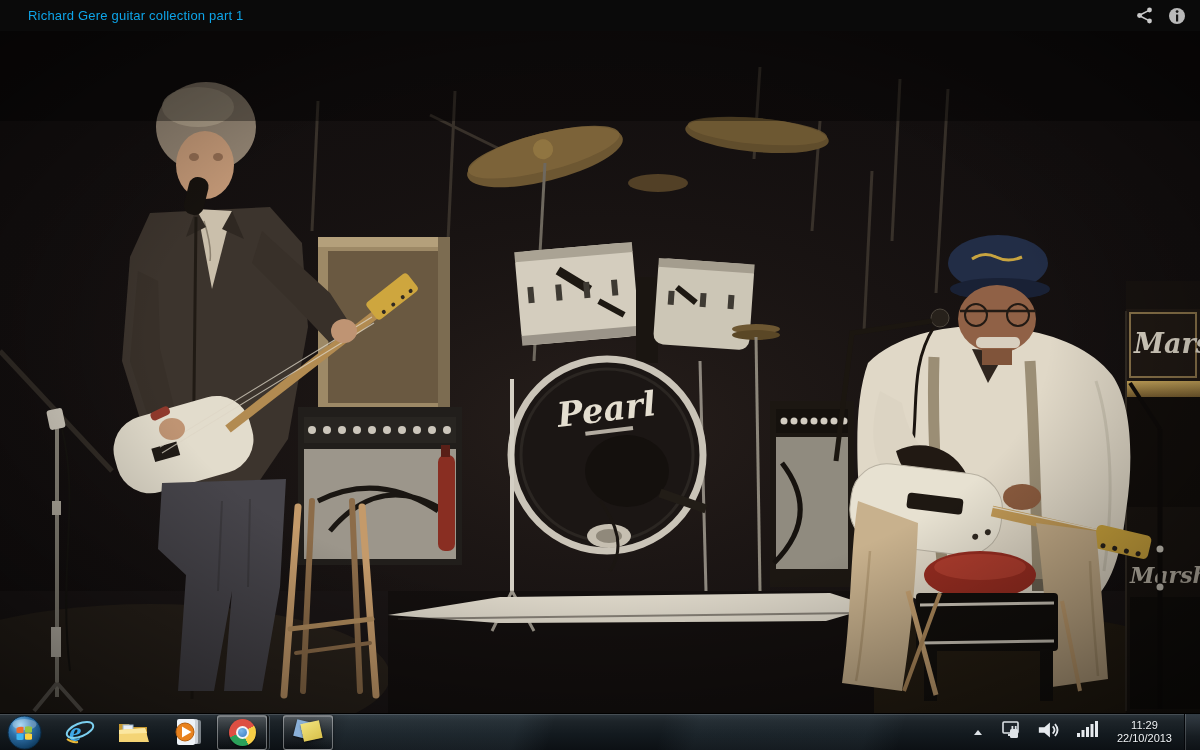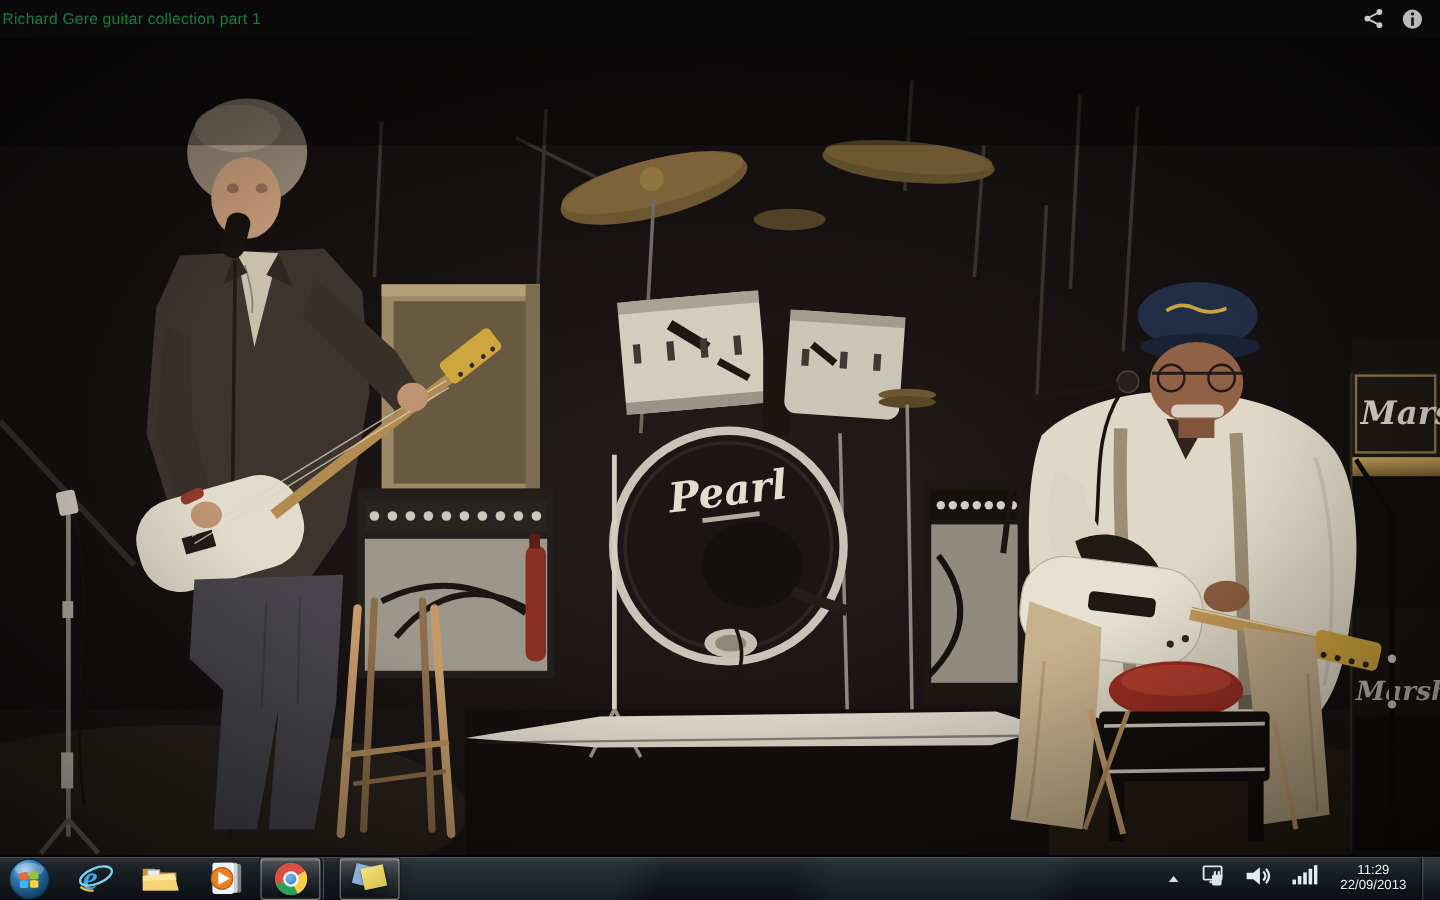--- a/index.html
+++ b/index.html
@@ -2,21 +2,21 @@
 <html><head>
 <meta charset="utf-8">
 <style>
   html,body{margin:0;padding:0;background:#000;}
   .screen{position:relative;width:1200px;height:750px;overflow:hidden;background:#000;
           font-family:"Liberation Sans",sans-serif;}
 
   
   .titlebar{position:absolute;top:0;left:0;width:100%;height:31px;background:#0a0a0a;
             display:flex;align-items:center;}
-  .titlebar .vtitle{color:#15803d;font-size:13px;padding-left:2px;letter-spacing:.2px;}
+  .titlebar .vtitle{color:#0ea5e9;font-size:13px;padding-left:28px;letter-spacing:.2px;}
   .titlebar .tb-actions{margin-left:auto;display:flex;align-items:center;gap:14px;padding-right:14px;}
   .tb-actions svg{display:block;}
 
   
   .video{position:absolute;top:31px;left:0;width:1200px;height:682px;background:#0d0a0c;}
   .video svg{display:block;}
   .script-text{font-family:"DejaVu Serif",serif;font-style:italic;font-weight:bold;}
 
   
   .taskbar{position:absolute;left:0;bottom:0;width:100%;height:37px;
@@ -477,20 +477,20 @@
         <svg width="22" height="20" viewBox="0 0 22 20">
           <rect x="1" y="13" width="3" height="4" fill="#e6eaee"></rect>
           <rect x="5.5" y="10" width="3" height="7" fill="#e6eaee"></rect>
           <rect x="10" y="7" width="3" height="10" fill="#e6eaee"></rect>
           <rect x="14.5" y="4" width="3" height="13" fill="#e6eaee"></rect>
           <rect x="19" y="1" width="3" height="16" fill="#e6eaee"></rect>
         </svg>
       </span>
       <div class="clock">
         <div>11:29</div>
-        <div>22/09/2013</div>
+        <div>22/10/2013</div>
       </div>
     </div>
 
     <div class="show-desktop" title="Show desktop"></div>
   </div>
 
 </div>
 
 </body></html>

